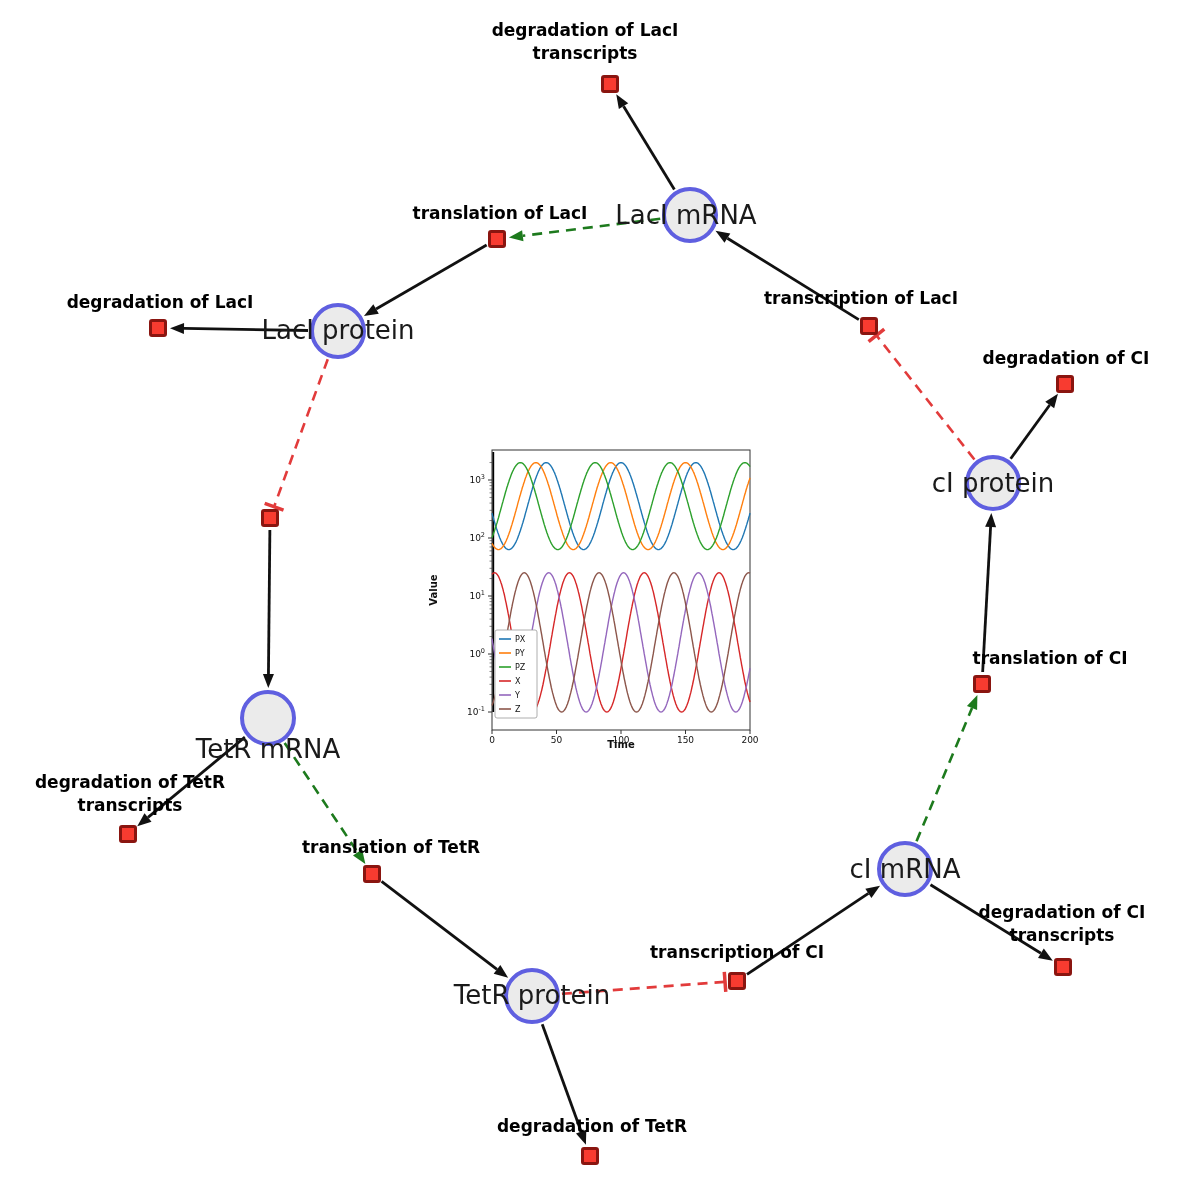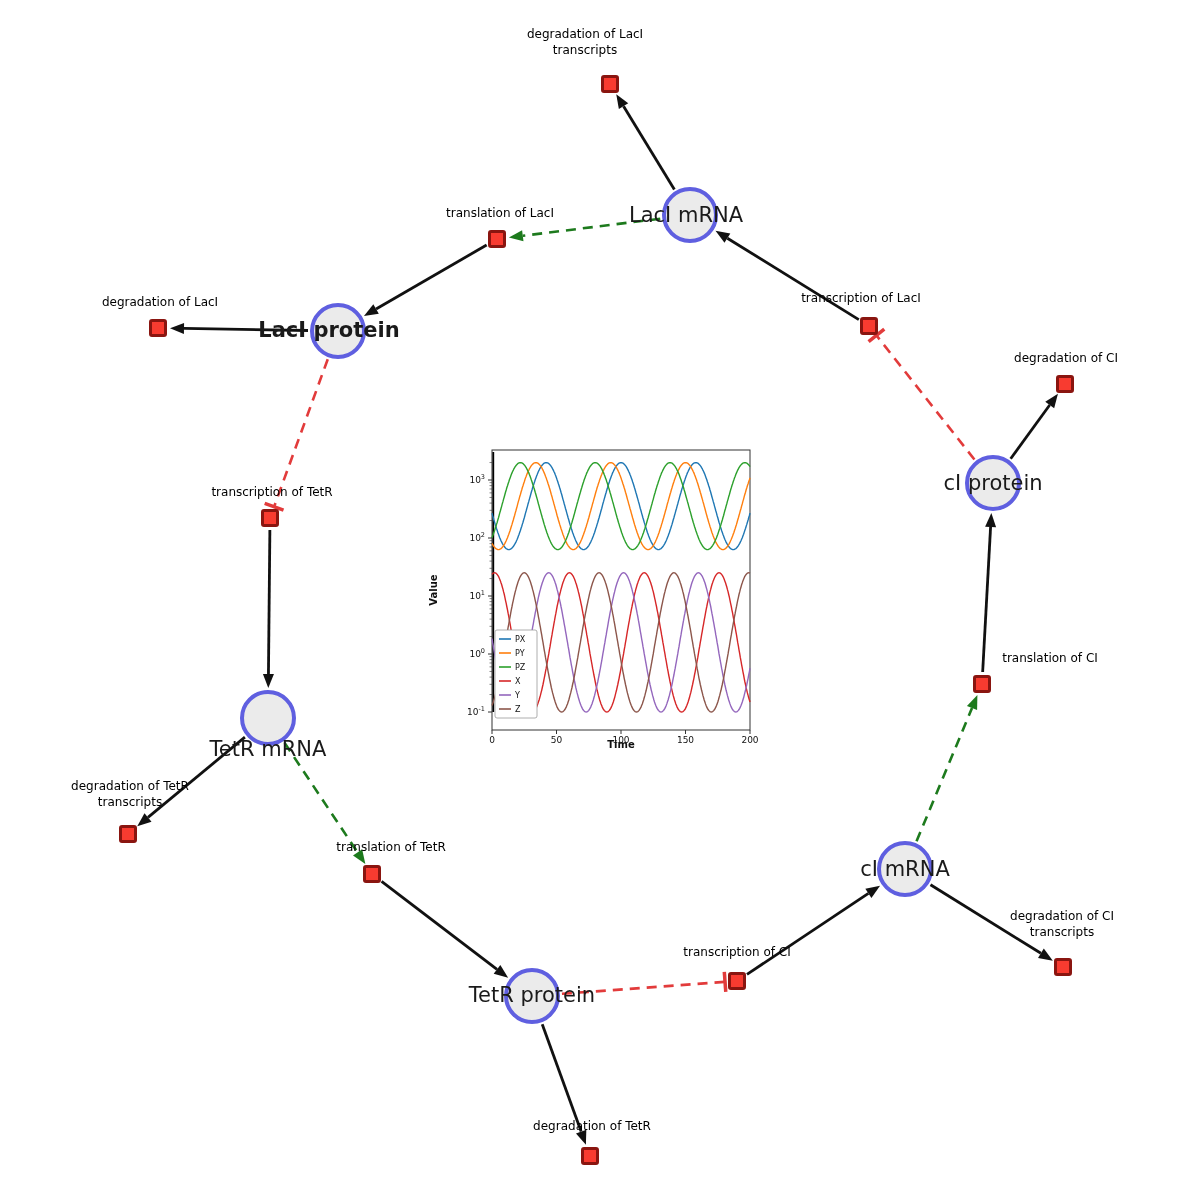--- a/index.html
+++ b/index.html
@@ -2,23 +2,23 @@
 <html><head>
 <meta charset="utf-8">
 <style>
   html,body{margin:0;padding:0;background:#fff;}
   #canvas{position:relative;width:1189px;height:1200px;background:#fff;overflow:hidden;
           font-family:"DejaVu Sans","Liberation Sans",sans-serif;}
   #edge-layer{position:absolute;left:0;top:0;z-index:1;}
   #node-layer{position:absolute;left:0;top:0;width:100%;height:100%;z-index:2;}
   .species-node{position:absolute;border-radius:50%;box-sizing:content-box;}
   .reaction-node{position:absolute;border-radius:3px;box-sizing:content-box;}
-  .species-label{position:absolute;transform:translate(-50%,-50%);font-size:21px;color:#1a1a1a;
+  .species-label{position:absolute;transform:translate(-50%,-50%);font-size:26px;color:#1a1a1a;
                  white-space:nowrap;z-index:3;}
-  .reaction-label{position:absolute;transform:translate(-50%,-50%);font-size:12px;font-weight:normal;
+  .reaction-label{position:absolute;transform:translate(-50%,-50%);font-size:17px;font-weight:bold;
                   color:#000;white-space:nowrap;text-align:center;line-height:1.35;z-index:3;}
   #chart-box{position:absolute;left:420px;top:440px;width:350px;height:320px;z-index:4;}
   #chart-svg{position:absolute;left:0;top:0;}
   .chart-xlabel{position:absolute;left:72px;width:258px;top:299px;text-align:center;
                 font-size:10px;font-weight:bold;color:#111;}
   .chart-ylabel{position:absolute;left:13px;top:150px;transform:translate(-50%,-50%) rotate(-90deg);
                 font-size:10px;font-weight:bold;color:#111;}
 </style>
 </head>
 <body>
@@ -95,21 +95,21 @@
       </g>
       <g>
         <line x1="974.405809776809" y1="459.4573559270887" x2="876.4376760892765" y2="335.4170576291645" stroke="#e23b3b" stroke-width="2.6" stroke-dasharray="10 7"></line>
         <line x1="884.2852241135803" y1="329.2189942214341" x2="868.5901280649726" y2="341.6151210368949" stroke="#e23b3b" stroke-width="3.5"></line>
       </g>
     </svg>
   <div id="node-layer">
       <div class="species-node" style="left: 662px; top: 187px; width: 48px; height: 48px; border: 4px solid rgb(95, 95, 224); background: rgb(235, 235, 235);"></div>
       <div class="species-label" style="left: 686px; top: 215px;">LacI mRNA</div>
       <div class="species-node" style="left: 310px; top: 303px; width: 48px; height: 48px; border: 4px solid rgb(95, 95, 224); background: rgb(235, 235, 235);"></div>
-      <div class="species-label" style="left: 329px; top: 330px; font-weight: bold;">LacI protein</div>
+      <div class="species-label" style="left: 338px; top: 330px;">LacI protein</div>
       <div class="species-node" style="left: 240px; top: 690px; width: 48px; height: 48px; border: 4px solid rgb(95, 95, 224); background: rgb(235, 235, 235);"></div>
       <div class="species-label" style="left: 268px; top: 716px; margin-top: 33px;">TetR mRNA</div>
       <div class="species-node" style="left: 504px; top: 968px; width: 48px; height: 48px; border: 4px solid rgb(95, 95, 224); background: rgb(235, 235, 235);"></div>
       <div class="species-label" style="left: 532px; top: 995px;">TetR protein</div>
       <div class="species-node" style="left: 877px; top: 841px; width: 48px; height: 48px; border: 4px solid rgb(95, 95, 224); background: rgb(235, 235, 235);"></div>
       <div class="species-label" style="left: 905px; top: 869px;">cI mRNA</div>
       <div class="species-node" style="left: 965px; top: 455px; width: 48px; height: 48px; border: 4px solid rgb(95, 95, 224); background: rgb(235, 235, 235);"></div>
       <div class="species-label" style="left: 993px; top: 483px; text-align: right;">cI protein</div>
       <div class="reaction-node" style="left: 601px; top: 75px; width: 12px; height: 12px; border: 3px solid rgb(138, 21, 16); background: rgb(248, 59, 48);"></div>
       <div class="reaction-label" style="left: 585px; top: 42px;">
@@ -126,23 +126,20 @@
       </div>
       <div class="reaction-node" style="left: 149px; top: 319px; width: 12px; height: 12px; border: 3px solid rgb(138, 21, 16); background: rgb(248, 59, 48);"></div>
       <div class="reaction-label" style="left: 160px; top: 302px;">
         <div>degradation of LacI</div>
       </div>
       <div class="reaction-node" style="left: 1056px; top: 375px; width: 12px; height: 12px; border: 3px solid rgb(138, 21, 16); background: rgb(248, 59, 48);"></div>
       <div class="reaction-label" style="left: 1066px; top: 358px;">
         <div>degradation of CI</div>
       </div>
       <div class="reaction-node" style="left: 261px; top: 509px; width: 12px; height: 12px; border: 3px solid rgb(138, 21, 16); background: rgb(248, 59, 48);"></div>
-      <div class="reaction-label" style="left: 272px; top: 492px;">
-        <div>transcription of TetR</div>
-      </div>
       <div class="reaction-node" style="left: 973px; top: 675px; width: 12px; height: 12px; border: 3px solid rgb(138, 21, 16); background: rgb(248, 59, 48);"></div>
       <div class="reaction-label" style="left: 1034px; top: 658px; margin-left: 16px;">
         <div>translation of CI</div>
       </div>
       <div class="reaction-node" style="left: 119px; top: 825px; width: 12px; height: 12px; border: 3px solid rgb(138, 21, 16); background: rgb(248, 59, 48);"></div>
       <div class="reaction-label" style="left: 130px; top: 794px;">
         <div>degradation of TetR</div>
         <div>transcripts</div>
       </div>
       <div class="reaction-node" style="left: 363px; top: 865px; width: 12px; height: 12px; border: 3px solid rgb(138, 21, 16); background: rgb(248, 59, 48);"></div>

